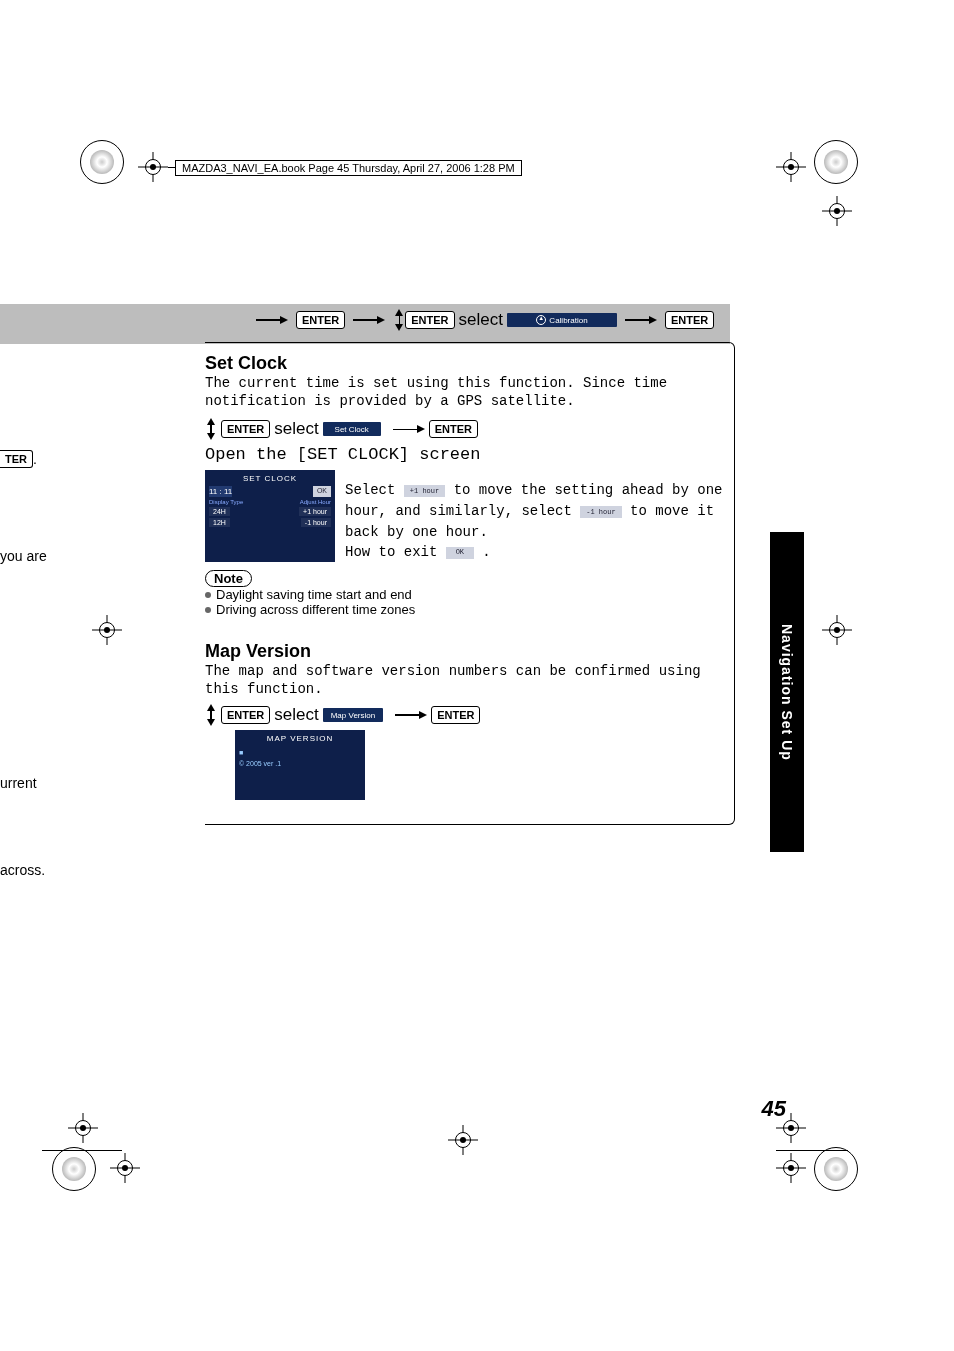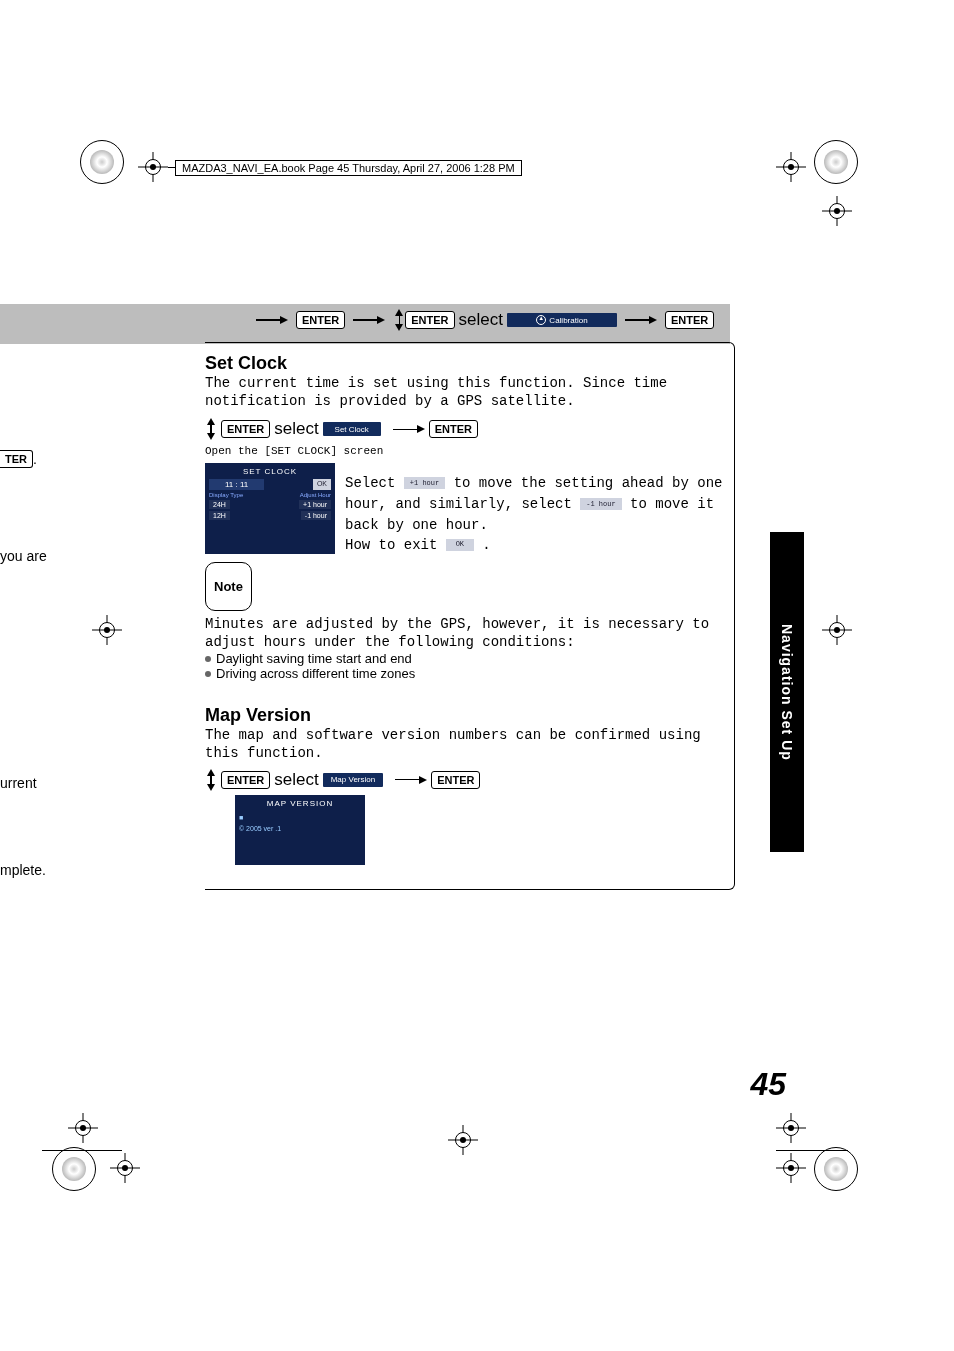--- a/index.html
+++ b/index.html
@@ -39,28 +39,28 @@
 
   .dark-btn { display: inline-flex; align-items: center; justify-content: center; background: #122b5c; color: #fff; font-size: 8px; padding: 2px 8px; min-width: 58px; height: 14px; vertical-align: middle; border-radius: 1px; }
   .dark-btn.red { background: #1a0a0a; }
   .light-btn { display: inline-flex; align-items: center; justify-content: center; background: #cfd3df; color: #223; font-size: 7px; padding: 1px 6px; min-width: 38px; height: 12px; vertical-align: middle; }
 
   .screenshot { background: #0e1f4a; color: #fff; font-size: 8px; width: 130px; padding: 4px; }
   .screenshot .title { text-align: center; letter-spacing: 1px; font-size: 8px; margin-bottom: 3px; }
   .sc-row { display: flex; justify-content: space-between; margin: 2px 0; }
   .sc-cell { background: rgba(255,255,255,0.08); padding: 1px 4px; font-size: 7px; }
 
-  .note-pill { display: inline-block; border: 1.5px solid #000; border-radius: 10px; padding: 16px 8px; font-weight: bold; font-size: 13px; margin-top: 8px; }
+  .note-pill { display: inline-block; border: 1.5px solid #000; border-radius: 10px; padding: 0 8px; font-weight: bold; font-size: 13px; margin-top: 8px; }
   .bullet { display: flex; align-items: flex-start; font-size: 13px; }
   .bullet .dot { width: 6px; height: 6px; border-radius: 50%; background: #666; margin: 5px 5px 0 0; flex-shrink: 0; }
 
   .side-tab { position: absolute; right: 150px; top: 532px; width: 34px; height: 320px; background: #000; color: #fff; display: flex; align-items: center; justify-content: center; }
   .side-tab span { writing-mode: vertical-rl; font-weight: bold; font-size: 14px; letter-spacing: 1px; }
 
-  .page-num { position: absolute; right: 168px; bottom: 248px; font-size: 32px; font-style: italic; font-weight: bold; }
+  .page-num { position: absolute; right: 168px; bottom: 229px; font-size: 22px; font-style: italic; font-weight: bold; }
 
   .cut-text { position: absolute; font-size: 14px; color: #000; }
   .cali-icon { display: inline-block; width: 10px; height: 10px; border: 1px solid #fff; border-radius: 50%; margin-right: 3px; position: relative; }
   .cali-icon::after { content: "▲"; position: absolute; font-size: 6px; left: 1px; top: -1px; color: #fff; }
 </style>
 </head>
 <body>
 
 <div class="mark" style="left:80px; top:140px;">
     <div class="circle-outer">
@@ -173,48 +173,48 @@
     </span>
   <span class="enter-key">ENTER</span>
 </div>
 
 <div class="cut-text" style="left:0; top:450px; display:flex; align-items:center;">
   <span class="enter-key cut">TER</span>
   <span> .</span>
 </div>
 <div class="cut-text" style="left:0; top:548px;text-align:right;">you are</div>
 <div class="cut-text" style="left:0; top:775px;">urrent</div>
-<div class="cut-text" style="left:0; top:862px;">mplete.</div>
+<div class="cut-text" style="left:0; top:862px;">across.</div>
 
 <div class="content-box">
   <div class="h2">Set Clock</div>
   <div class="body">The current time is set using this function. Since time notification is provided by a GPS satellite.</div>
 
   <div class="seq" style="margin-top:8px;">
     <span class="updown">
         <span class="u"></span>
         <span class="s"></span>
         <span class="d"></span>
       </span>
     <span class="enter-key">ENTER</span>
     <span style="font-size:17px;">select</span>
     <span class="dark-btn">Set Clock</span>
     <span class="long-arrow">
         <span class="shaft"></span>
         <span class="head"></span>
       </span>
     <span class="enter-key">ENTER</span>
   </div>
-  <div class="body" style="font-size:11px;">Open the [SET CLOCK] screen</div>
+  <div class="body" style="font-size:17px;">Open the [SET CLOCK] screen</div>
 
   <div style="display:flex; gap:10px; margin-top:4px;">
     <div class="screenshot">
       <div class="title">SET CLOCK</div>
       <div class="sc-row">
-        <span style="background:#223a70; padding:1px 16px;">11 : 11</span>
+        <span style="background:#223a70; padding:1px 0;">11 : 11</span>
         <span class="sc-cell" style="background:#cfd3df; color:#223;">OK</span>
       </div>
       <div class="sc-row" style="font-size:6px; color:#8af;">
         <span>Display Type</span>
         <span>Adjust Hour</span>
       </div>
       <div class="sc-row">
         <span class="sc-cell">24H</span>
         <span class="sc-cell">+1 hour</span>
       </div>
@@ -233,21 +233,20 @@
         <span> to move it back by one hour.</span>
       </div>
       <div>
         <span>How to exit </span>
         <span class="light-btn" style="min-width:28px;">OK</span> .
       </div>
     </div>
   </div>
 
   <div class="note-pill">Note</div>
-  <div class="body" style="margin-top:4px;">Minutes are adjusted by the GPS, however, it is necessary to adjust hours under the following conditions:</div>
   <div class="bullet">
       <span class="dot"></span>
       <span>Daylight saving time start and end</span>
     </div>
   <div class="bullet">
       <span class="dot"></span>
       <span>Driving across different time zones</span>
     </div>
 
   <div class="h2" style="margin-top:24px;">Map Version</div>

